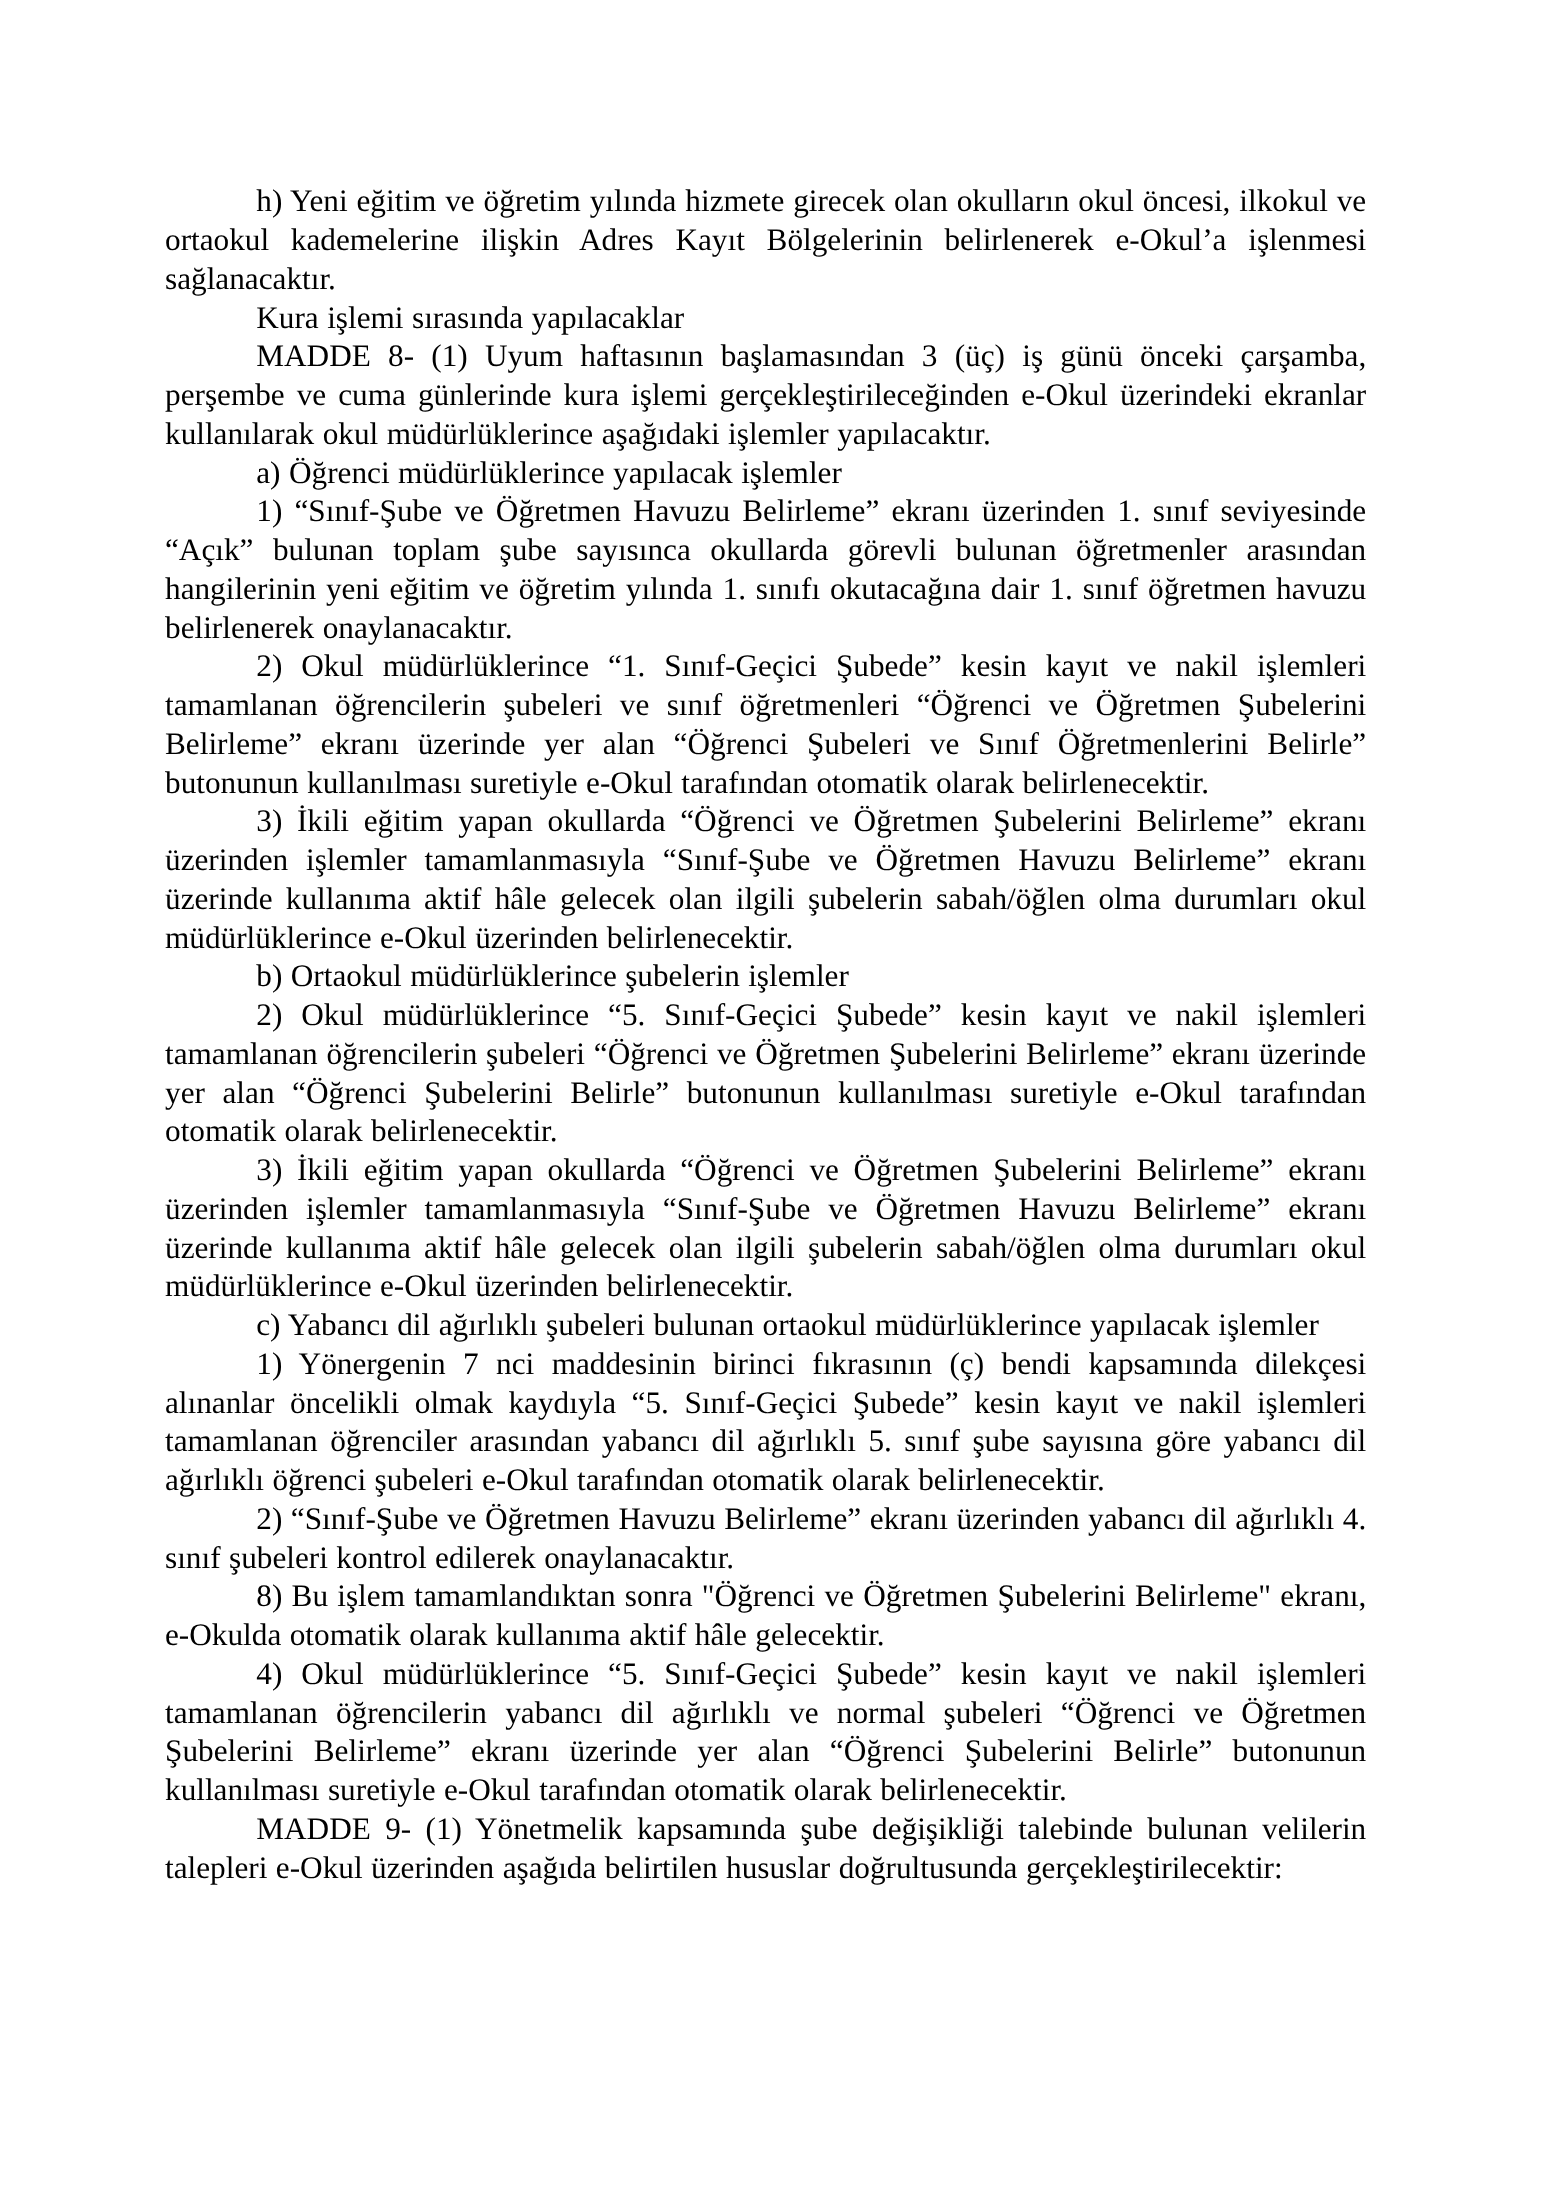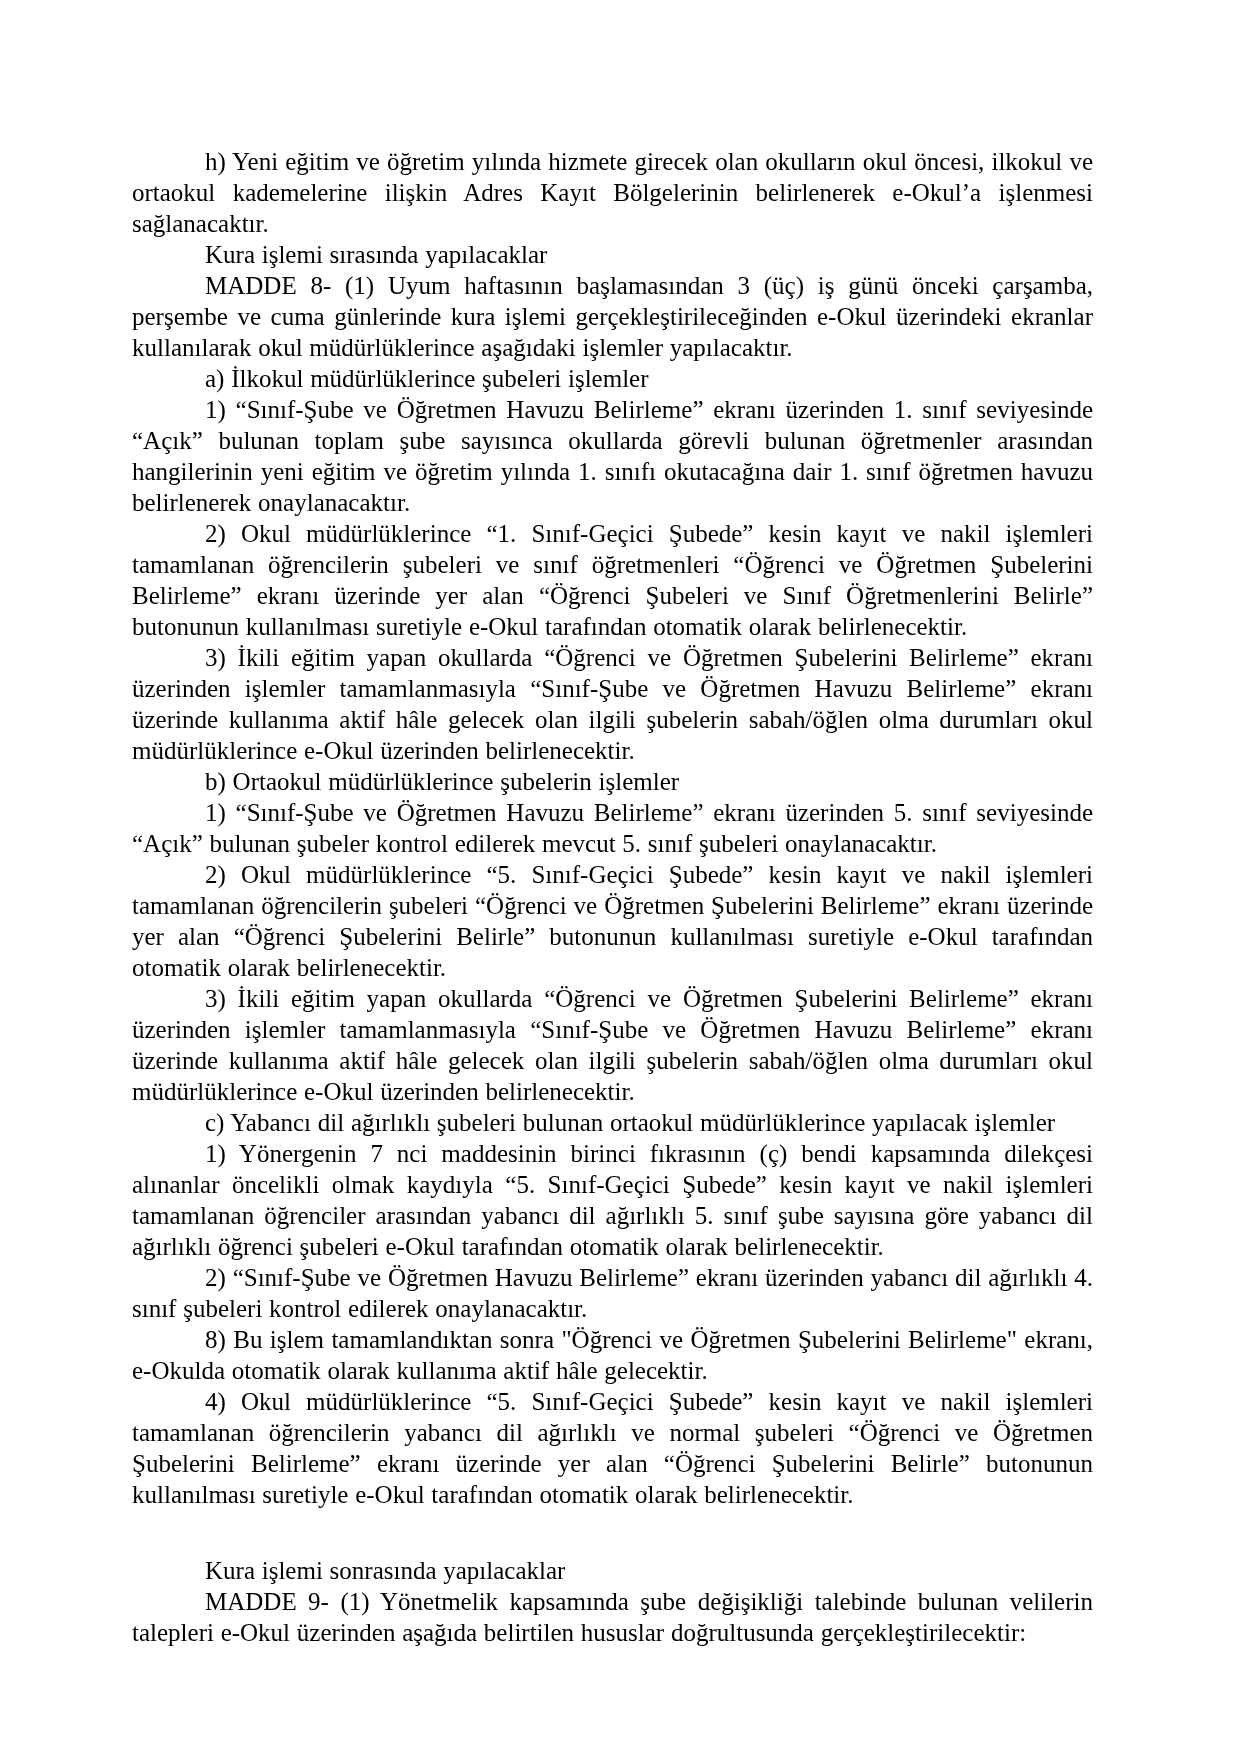--- a/index.html
+++ b/index.html
@@ -49,29 +49,27 @@
   }
 </style>
 </head>
 <body>
 
 <div class="page">
   <div class="content">
       <p class="para body"><span class="run">h) Yeni eğitim ve öğretim yılında hizmete girecek olan okulların okul öncesi, ilkokul ve ortaokul kademelerine ilişkin Adres Kayıt Bölgelerinin belirlenerek e-Okul’a işlenmesi sağlanacaktır.</span></p>
       <p class="para heading"><span class="run-bold">Kura işlemi sırasında yapılacaklar</span></p>
       <p class="para body"><span class="run-bold">MADDE 8-</span><span class="run"> (1) Uyum haftasının başlamasından 3 (üç) iş günü önceki çarşamba, perşembe ve cuma günlerinde kura işlemi gerçekleştirileceğinden e-Okul üzerindeki ekranlar kullanılarak okul müdürlüklerince aşağıdaki işlemler yapılacaktır.</span></p>
-      <p class="para heading"><span class="run-bold">a) İlkokul müdürlüklerince şubeleri işlemler</span></p>
+      <p class="para heading"><span class="run-bold">a) Öğrenci müdürlüklerince yapılacak işlemler</span></p>
       <p class="para body"><span class="run">1) “Sınıf-Şube ve Öğretmen Havuzu Belirleme” ekranı üzerinden 1. sınıf seviyesinde “Açık” bulunan toplam şube sayısınca okullarda görevli bulunan öğretmenler arasından hangilerinin yeni eğitim ve öğretim yılında 1. sınıfı okutacağına dair 1. sınıf öğretmen havuzu belirlenerek onaylanacaktır.</span></p>
       <p class="para body"><span class="run">2) Okul müdürlüklerince “1. Sınıf-Geçici Şubede” kesin kayıt ve nakil işlemleri tamamlanan öğrencilerin şubeleri ve sınıf öğretmenleri “Öğrenci ve Öğretmen Şubelerini Belirleme” ekranı üzerinde yer alan “Öğrenci Şubeleri ve Sınıf Öğretmenlerini Belirle” butonunun kullanılması suretiyle e-Okul tarafından otomatik olarak belirlenecektir.</span></p>
       <p class="para body"><span class="run">3) İkili eğitim yapan okullarda “Öğrenci ve Öğretmen Şubelerini Belirleme” ekranı üzerinden işlemler tamamlanmasıyla “Sınıf-Şube ve Öğretmen Havuzu Belirleme” ekranı üzerinde kullanıma aktif hâle gelecek olan ilgili şubelerin sabah/öğlen olma durumları okul müdürlüklerince e-Okul üzerinden belirlenecektir.</span></p>
       <p class="para heading"><span class="run-bold">b) Ortaokul müdürlüklerince şubelerin işlemler</span></p>
-      <p class="para body"><span class="run">1) “Sınıf-Şube ve Öğretmen Havuzu Belirleme” ekranı üzerinden 5. sınıf seviyesinde “Açık” bulunan şubeler kontrol edilerek mevcut 5. sınıf şubeleri onaylanacaktır.</span></p>
       <p class="para body"><span class="run">2) Okul müdürlüklerince “5. Sınıf-Geçici Şubede” kesin kayıt ve nakil işlemleri tamamlanan öğrencilerin şubeleri “Öğrenci ve Öğretmen Şubelerini Belirleme” ekranı üzerinde yer alan “Öğrenci Şubelerini Belirle” butonunun kullanılması suretiyle e-Okul tarafından otomatik olarak belirlenecektir.</span></p>
       <p class="para body"><span class="run">3) İkili eğitim yapan okullarda “Öğrenci ve Öğretmen Şubelerini Belirleme” ekranı üzerinden işlemler tamamlanmasıyla “Sınıf-Şube ve Öğretmen Havuzu Belirleme” ekranı üzerinde kullanıma aktif hâle gelecek olan ilgili şubelerin sabah/öğlen olma durumları okul müdürlüklerince e-Okul üzerinden belirlenecektir.</span></p>
       <p class="para heading"><span class="run-bold">c) Yabancı dil ağırlıklı şubeleri bulunan ortaokul müdürlüklerince yapılacak işlemler</span></p>
       <p class="para body"><span class="run">1) Yönergenin 7 nci maddesinin birinci fıkrasının (ç) bendi kapsamında dilekçesi alınanlar öncelikli olmak kaydıyla “5. Sınıf-Geçici Şubede” kesin kayıt ve nakil işlemleri tamamlanan öğrenciler arasından yabancı dil ağırlıklı 5. sınıf şube sayısına göre yabancı dil ağırlıklı öğrenci şubeleri e-Okul tarafından otomatik olarak belirlenecektir.</span></p>
       <p class="para body"><span class="run">2) “Sınıf-Şube ve Öğretmen Havuzu Belirleme” ekranı üzerinden yabancı dil ağırlıklı 4. sınıf şubeleri kontrol edilerek onaylanacaktır.</span></p>
       <p class="para body"><span class="run">8) Bu işlem tamamlandıktan sonra "Öğrenci ve Öğretmen Şubelerini Belirleme" ekranı, e-Okulda otomatik olarak kullanıma aktif hâle gelecektir.</span></p>
       <p class="para body"><span class="run">4) Okul müdürlüklerince “5. Sınıf-Geçici Şubede” kesin kayıt ve nakil işlemleri tamamlanan öğrencilerin yabancı dil ağırlıklı ve normal şubeleri “Öğrenci ve Öğretmen Şubelerini Belirleme” ekranı üzerinde yer alan “Öğrenci Şubelerini Belirle” butonunun kullanılması suretiyle e-Okul tarafından otomatik olarak belirlenecektir.</span></p>
-      <p class="para heading spaced"><span class="run-bold">Kura işlemi sonrasında yapılacaklar</span></p>
       <p class="para body"><span class="run-bold">MADDE 9-</span><span class="run"> (1) Yönetmelik kapsamında şube değişikliği talebinde bulunan velilerin talepleri e-Okul üzerinden aşağıda belirtilen hususlar doğrultusunda gerçekleştirilecektir:</span></p>
     </div>
 </div>
 
 </body></html>

